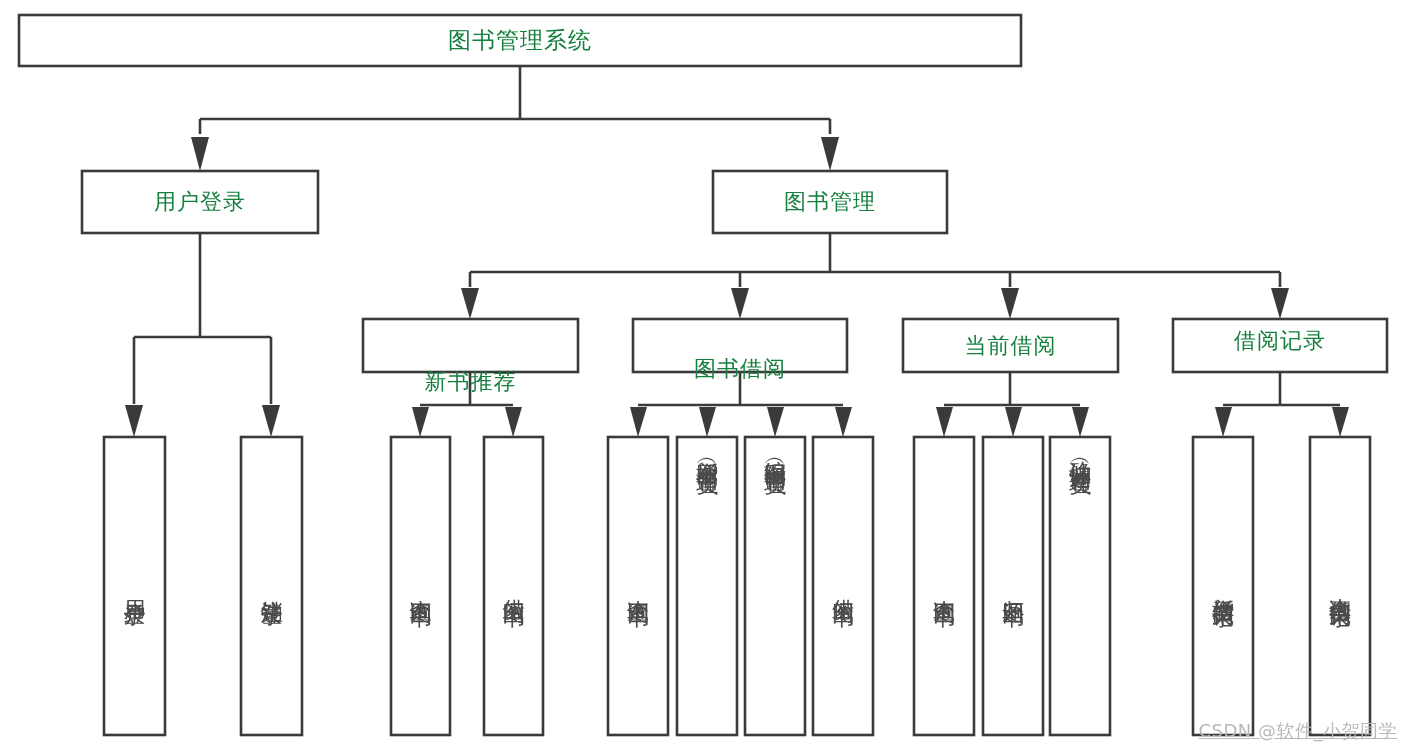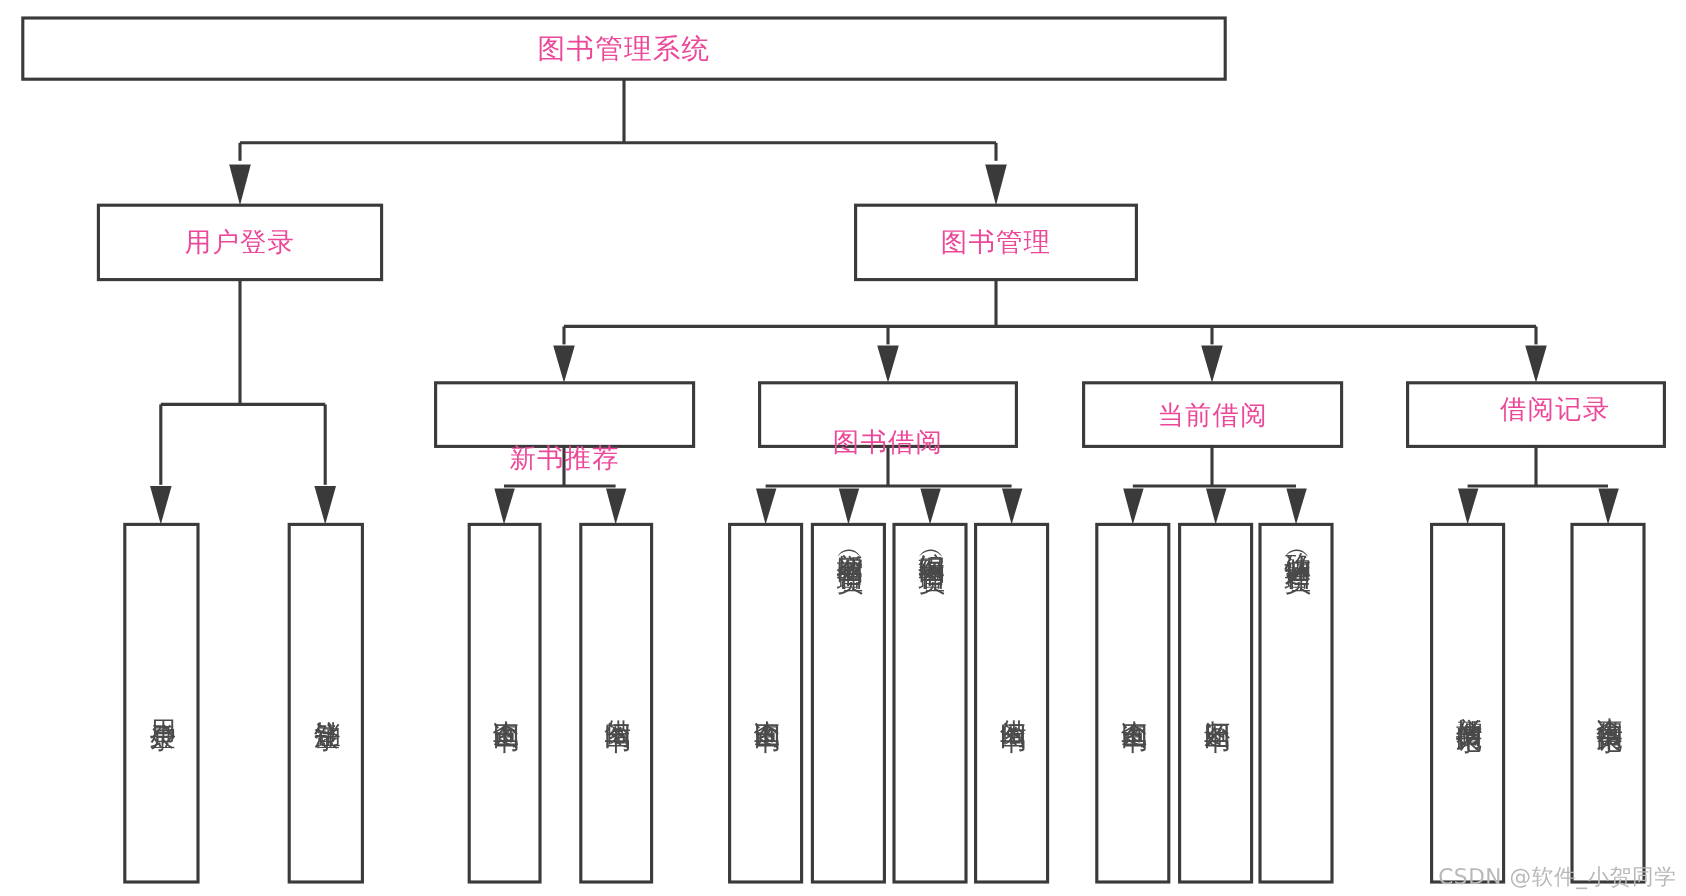--- a/index.html
+++ b/index.html
@@ -66,36 +66,37 @@
   .hlabel-wrap {
     position: absolute;
     display: flex;
     align-items: center;
     justify-content: center;
     pointer-events: none;
   }
   .hlabel-text {
     font-family: "DejaVu Sans", "Liberation Sans", sans-serif;
     font-size: 22px;
-    color: #ec4899;
+    color: #15803d;
     white-space: nowrap;
     letter-spacing: 1px;
   }
   .title-text {
     font-size: 23px;
   }
   #watermark {
     position: absolute;
     right: 8px;
     bottom: 4px;
     font-family: "DejaVu Sans", "Liberation Sans", sans-serif;
     font-size: 18px;
     color: #b9b9b9;
     letter-spacing: 0.5px;
     white-space: nowrap;
+    text-decoration: underline;
   }
 </style>
 </head>
 <body>
 
 <div id="diagram-root">
 
   <svg class="flow" viewBox="0 0 1405 747" xmlns="http://www.w3.org/2000/svg">
 
     <rect class="node-rect-top" x="19" y="15" width="1002" height="51"></rect>
@@ -207,21 +208,21 @@
   </div>
 
   <div class="hlabel-wrap" style="left:633px; top:319px; width:214px; height:53px;margin-top:23px;">
     <span class="hlabel-text">图书借阅</span>
   </div>
 
   <div class="hlabel-wrap" style="left:903px; top:319px; width:215px; height:53px;">
     <span class="hlabel-text">当前借阅</span>
   </div>
 
-  <div class="hlabel-wrap" style="left:1173px; top:319px; width:214px; height:44px;margin-left:16px;">
+  <div class="hlabel-wrap" style="left:1173px; top:319px; width:214px; height:44px;">
     <span class="hlabel-text">借阅记录</span>
   </div>
 
   <div class="vlabel-wrap" style="left:104px; top:437px; width:61px; height:298px;">
     <span class="vlabel-text">用户登录</span>
   </div>
   <div class="vlabel-wrap" style="left:241px; top:437px; width:61px; height:298px;">
     <span class="vlabel-text">注销登录</span>
   </div>
   <div class="vlabel-wrap" style="left:391px; top:437px; width:59px; height:298px;">

